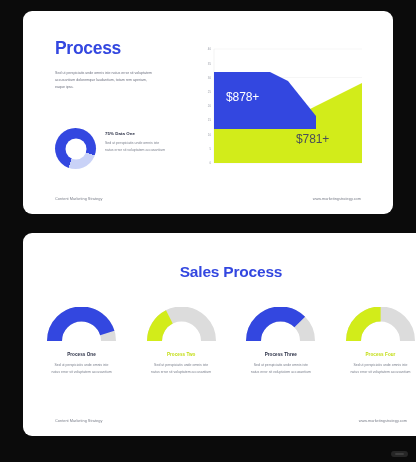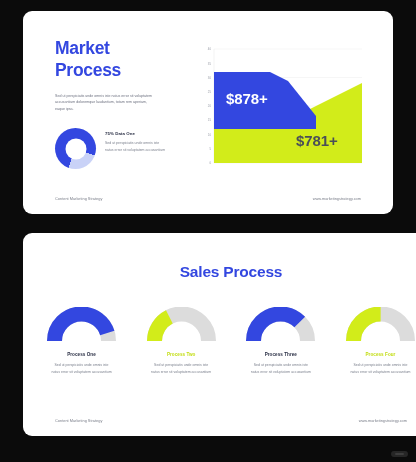--- a/index.html
+++ b/index.html
@@ -62,22 +62,22 @@
   .donut-text { padding-top: 3px; width: 62px; }
   .donut-title { color: #2a2f45; font-weight: bold; font-size: 4.4px; letter-spacing: 0.05px; }
   .donut-desc { margin-top: 4px; color: #7a7f8c; font-size: 3.5px; line-height: 1.9; }
 
   
   .chart-wrap { position: absolute; left: 175px; top: 30px; width: 165px; height: 132px; }
   .chart-svg { display: block; width: 165px; height: 132px; }
   .ylab { font-size: 2.9px; fill: #9a9ea8; font-family: "Liberation Sans", sans-serif; }
   .series-label {
     position: absolute;
-    font-weight: bold;
-    font-size: 15px;
+    font-weight: normal;
+    font-size: 12px;
     letter-spacing: -0.1px;
   }
   #label-blue { left: 28px; top: 49px; color: #ffffff; }
   #label-lime { left: 98px; top: 91px; color: #4a4f58; }
 
   
   .footer {
     position: absolute; left: 0; right: 0; bottom: 13px;
     display: flex; justify-content: space-between;
     padding: 0 32px;
@@ -118,21 +118,20 @@
 </style>
 </head>
 <body>
 
 <div id="stage">
 
   <div class="slide" id="slide-market">
 
     <div class="s1-left">
       <div class="s1-title">
-        <div>Market</div>
         <div>Process</div>
       </div>
       <div class="s1-body">Sed ut perspiciatis unde omnis iste natus error sit voluptatem accusantium doloremque laudantium, totam rem aperiam, eaque ipsa.</div>
     </div>
 
     <div class="s1-donut-block">
       <div class="donut"></div>
       <div class="donut-text">
         <div class="donut-title">75% Data One</div>
         <div class="donut-desc">Sed ut perspiciatis unde omnis iste natus error sit voluptatem accusantium</div>

